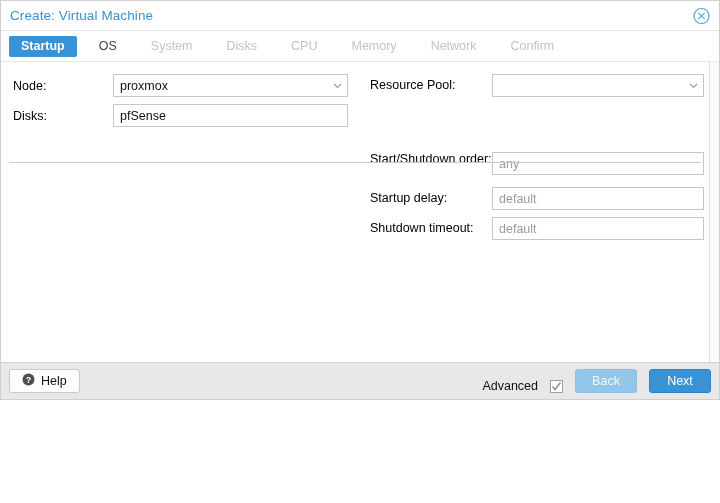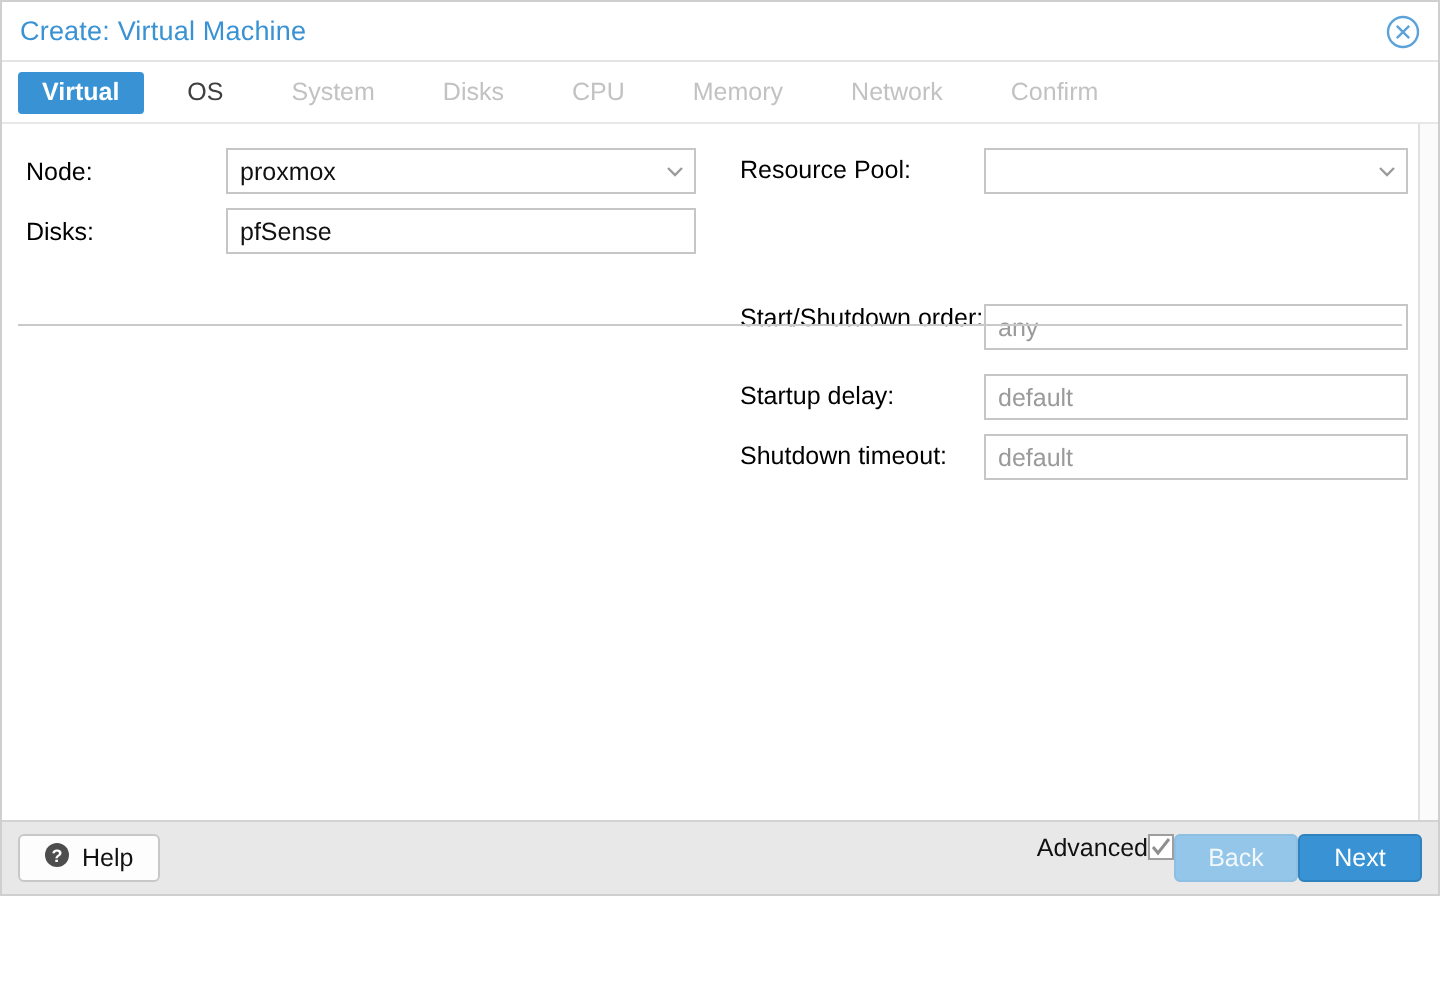--- a/index.html
+++ b/index.html
@@ -11,21 +11,21 @@
     height: 503px;
     font-family: "Liberation Sans", sans-serif;
     font-size: 12px;
     color: #000;
     background: #ffffff;
     overflow: hidden;
   }
   .window {
     position: relative;
     width: 720px;
-    height: 448px;
+    height: 400px;
     box-sizing: border-box;
     background: #ffffff;
     border: 1px solid #cfcfcf;
     display: flex;
     flex-direction: column;
   }
 
   
   .titlebar {
     position: relative;
@@ -207,43 +207,43 @@
   }
   .btn-blue.faded {
     background: #93c6e8;
     border-color: #8cbfe2;
     color: #f2f8fc;
     cursor: default;
   }
   .footer-right {
     margin-left: auto;
     display: flex;
-    align-items: flex-start;
-    gap: 0;
+    align-items: flex-end;
+    gap: 12px;
   }
   .adv-label { font-size: 12.5px; color: #111; }
 </style>
 </head>
 <body>
 
 <div class="window">
 
   <div class="titlebar">
     <div class="title-text">Create: Virtual Machine</div>
     <span class="close-icon">
       <svg width="17" height="17" viewBox="0 0 17 17">
         <circle cx="8.5" cy="8.5" r="7.5" fill="none" stroke="#5ba3da" stroke-width="1.2"></circle>
         <line x1="5.4" y1="5.4" x2="11.6" y2="11.6" stroke="#5ba3da" stroke-width="1.2"></line>
         <line x1="11.6" y1="5.4" x2="5.4" y2="11.6" stroke="#5ba3da" stroke-width="1.2"></line>
       </svg>
     </span>
   </div>
 
   <div class="tabbar">
-    <div class="tab active">Virtual</div>
+    <div class="tab active">Startup</div>
     <div class="tab">OS</div>
     <div class="tab disabled">System</div>
     <div class="tab disabled">Disks</div>
     <div class="tab disabled">CPU</div>
     <div class="tab disabled">Memory</div>
     <div class="tab disabled">Network</div>
     <div class="tab disabled">Confirm</div>
   </div>
 
   <div class="content">

